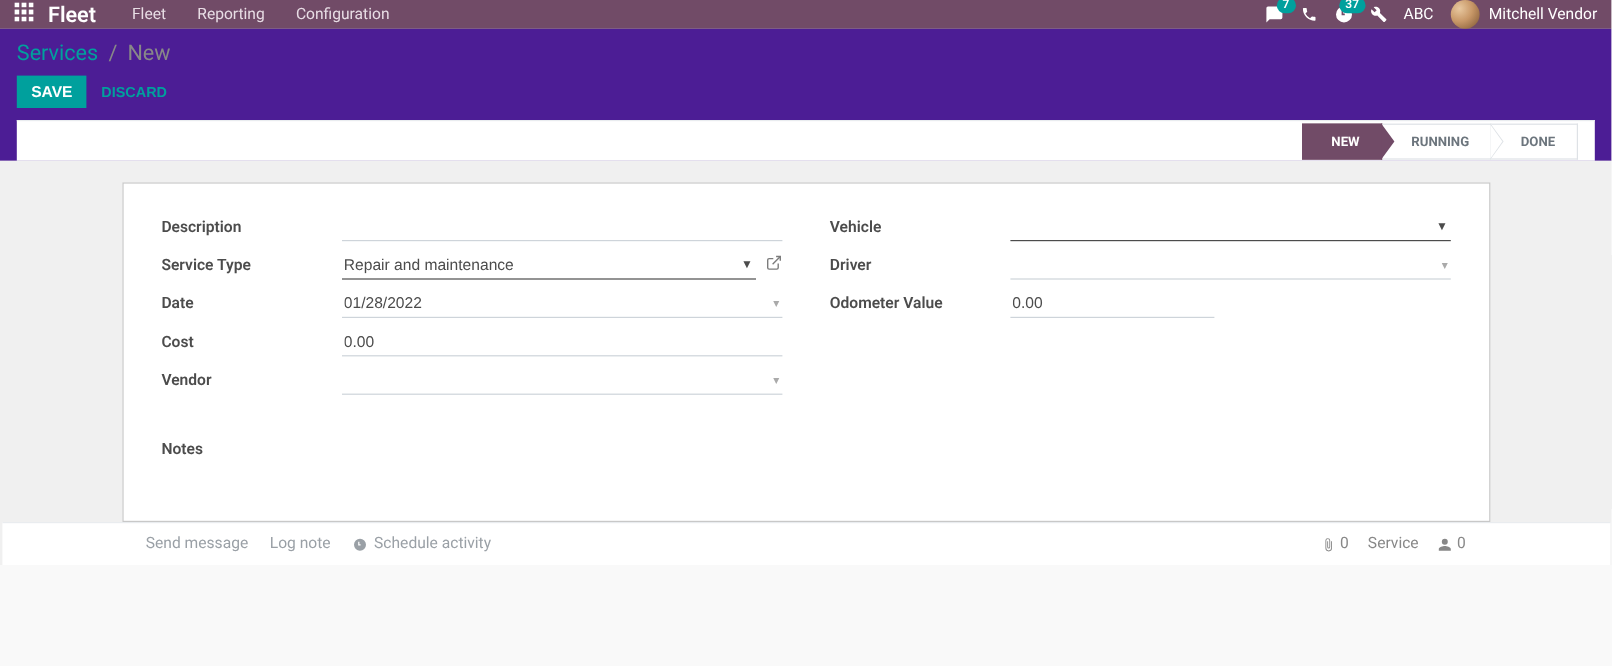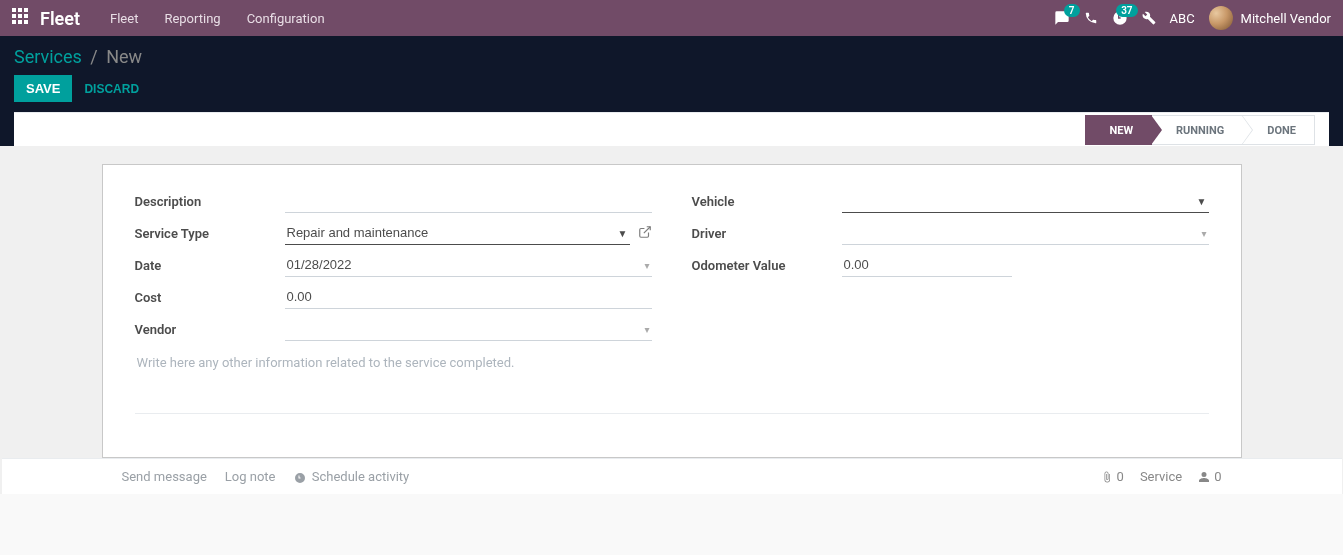--- a/index.html
+++ b/index.html
@@ -8,21 +8,21 @@
     font-size: 13px;
     color: #4c4c4c;
     background: #f9f9f9;
     width: 1343px;
   }
 
   
   .topnav {
     background: #714b67;
     color: #fff;
-    height: 36px;
+    height: 24px;
     display: flex;
     align-items: center;
     padding: 0 12px;
   }
   .topnav .apps-icon {
     font-size: 16px;
     color: #fff;
     margin-right: 12px;
     cursor: pointer;
   }
@@ -62,21 +62,21 @@
     width: 24px;
     height: 24px;
     border-radius: 50%;
     background: radial-gradient(circle at 30% 30%, #e8c8a0 0%, #c89868 45%, #7a5230 100%);
     margin-right: 8px;
   }
   .user-name { font-size: 13px; }
 
   
   .control-panel {
-    background: #0f172a;
+    background: #4c1d95;
     padding: 10px 14px 0 14px;
   }
   .breadcrumb {
     font-size: 18px;
     margin-bottom: 8px;
     color: #888;
   }
   .breadcrumb .root {
     color: #00a09d;
     cursor: pointer;
@@ -391,21 +391,21 @@
         </div>
         <div class="field-row">
           <div class="field-label">Odometer Value</div>
           <div class="field-widget" style="max-width:170px;">
             <input class="text-in" value="0.00" style="">
           </div>
         </div>
       </div>
     </div>
 
-    <textarea class="notes-area" rows="2" placeholder="Write here any other information related to the service completed." style=""></textarea>
+    <div class="notes-label">Notes</div>
   </div>
 
   <div class="chatter">
     <span class="ch-btn light">Send message</span>
     <span class="ch-btn light">Log note</span>
     <span class="ch-btn light">
       <svg width="12" height="12" viewBox="0 0 24 24" fill="currentColor" style="vertical-align:middle;margin-right:3px;">
           <path d="M12 2a10 10 0 1 0 10 10A10 10 0 0 0 12 2zm1 11h-4V7h2v4h2z"></path>
         </svg>
       <span>Schedule activity</span>

